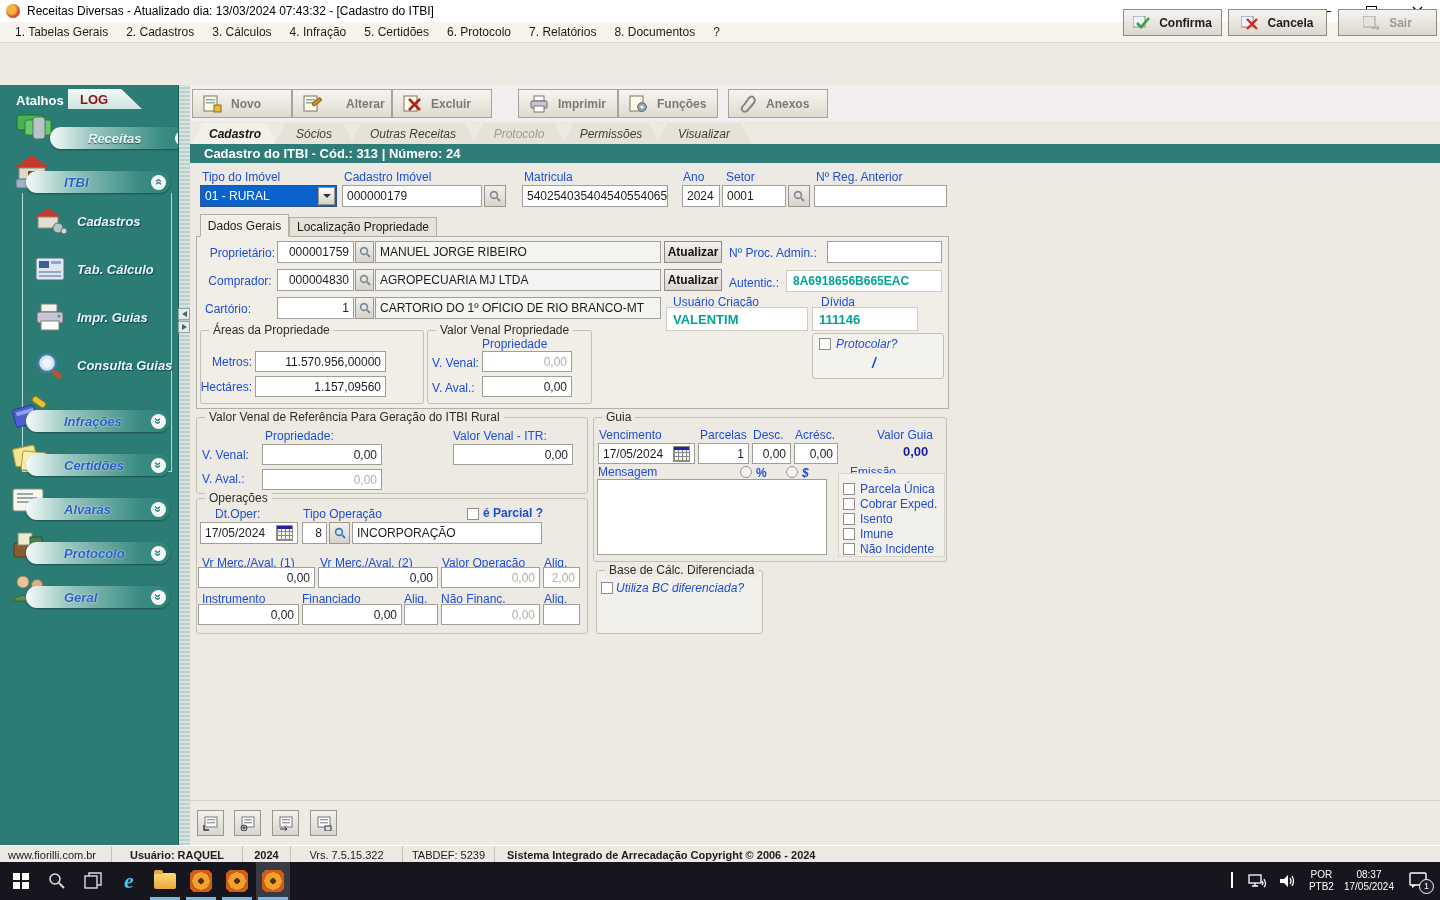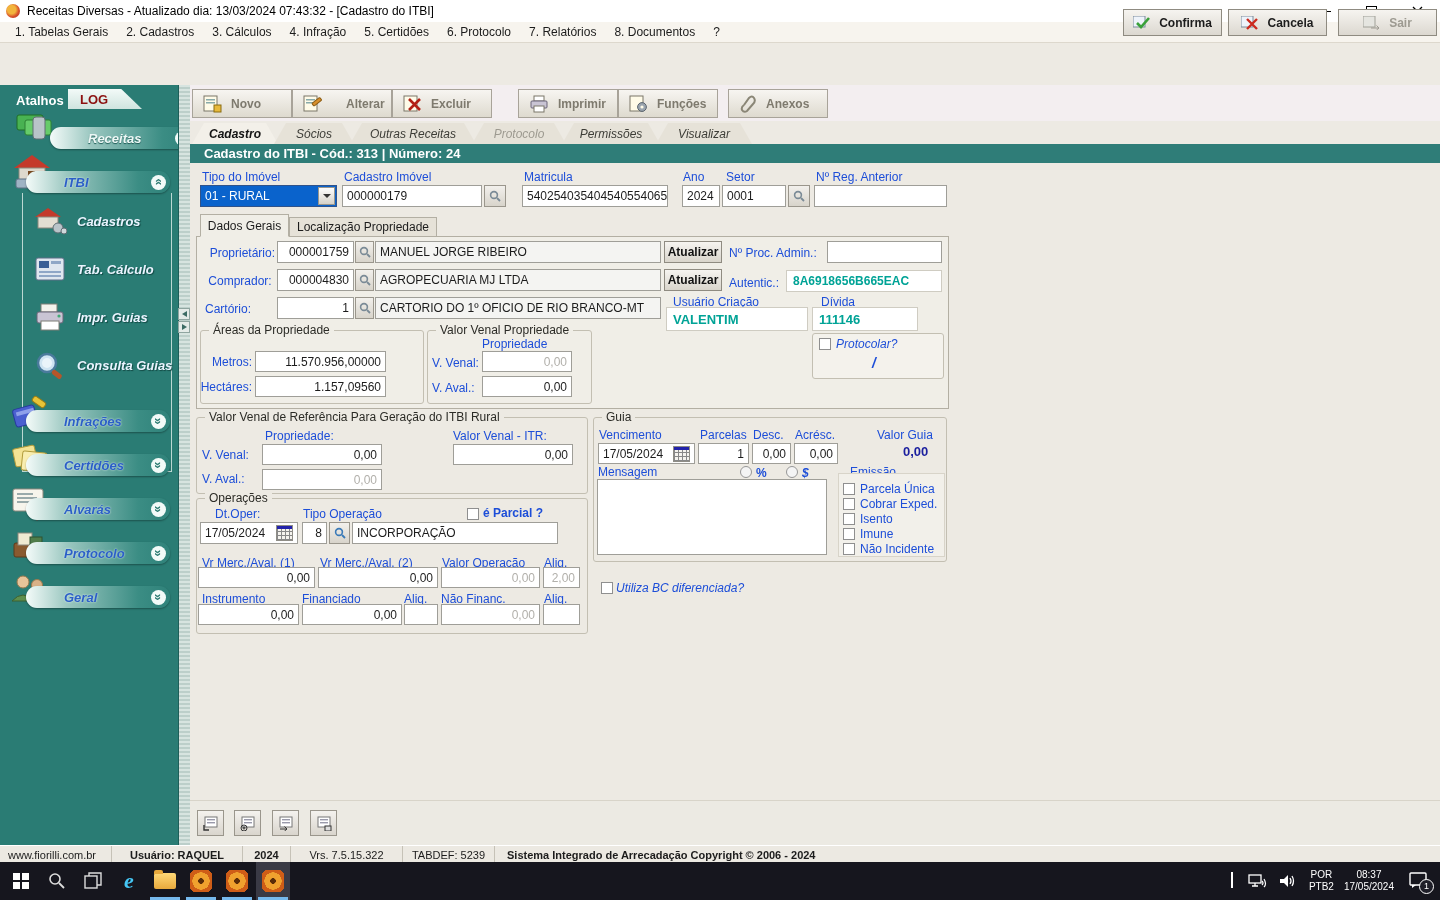--- a/index.html
+++ b/index.html
@@ -518,21 +518,21 @@
   </div>
   <div class="f num" style="left:302px;top:522px;width:25px;">
       <span>8</span>
     </div>
   <div class="mag" style="left:329px;top:522px;width:21px;">
       <svg width="12" height="12">
         <circle cx="5" cy="5" r="3.4" fill="none" stroke="#3a7ab8" stroke-width="1.6"></circle>
         <path d="M8 8 L11 11" stroke="#3a7ab8" stroke-width="1.8"></path>
       </svg>
     </div>
-  <div class="f" style="left:352px;top:522px;width:206px;">
+  <div class="f" style="left:352px;top:522px;width:190px;">
       <span>INCORPORAÇÃO</span>
     </div>
 
   <span class="lab" style="left:202px;top:556px;">Vr Merc./Aval. (1)</span>
   <span class="lab" style="left:320px;top:556px;">Vr Merc./Aval. (2)</span>
   <span class="lab" style="left:442px;top:556px;">Valor Operação</span>
   <span class="lab" style="left:544px;top:556px;">Aliq.</span>
   <div class="f h20 num" style="left:198px;top:567px;width:117px;">
       <span>0,00</span>
     </div>
@@ -604,20 +604,23 @@
   <span class="lab" style="left:860px;top:482px;">Parcela Única</span>
   <span class="ck" style="position:absolute;left:843px;top:498px;"></span>
   <span class="lab" style="left:860px;top:497px;">Cobrar Exped.</span>
   <span class="ck" style="position:absolute;left:843px;top:513px;"></span>
   <span class="lab" style="left:860px;top:512px;">Isento</span>
   <span class="ck" style="position:absolute;left:843px;top:528px;"></span>
   <span class="lab" style="left:860px;top:527px;">Imune</span>
   <span class="ck" style="position:absolute;left:843px;top:543px;"></span>
   <span class="lab" style="left:860px;top:542px;">Não Incidente</span>
 
+  <div class="g" style="left:596px;top:570px;width:165px;height:62px;background:#f2f0ea;">
+    <span class="gt">Base de Cálc. Diferenciada</span>
+  </div>
   <span class="ck" style="position:absolute;left:601px;top:582px;"></span>
   <span class="lab" style="left:616px;top:581px;font-style:italic;">Utiliza BC diferenciada?</span>
 
   <div class="botband"></div>
   <div class="nbtn" style="left:197px;top:810px;">
       <svg width="16" height="15">
         <rect x="2" y="1" width="12" height="10" fill="#fff" stroke="#777"></rect>
         <rect x="4" y="3" width="8" height="1.4" fill="#99a"></rect>
         <rect x="4" y="6" width="8" height="1.4" fill="#99a"></rect>
         <path d="M6 14 L1 14 L1 9" stroke="#333" stroke-width="1.4" fill="none"></path>

